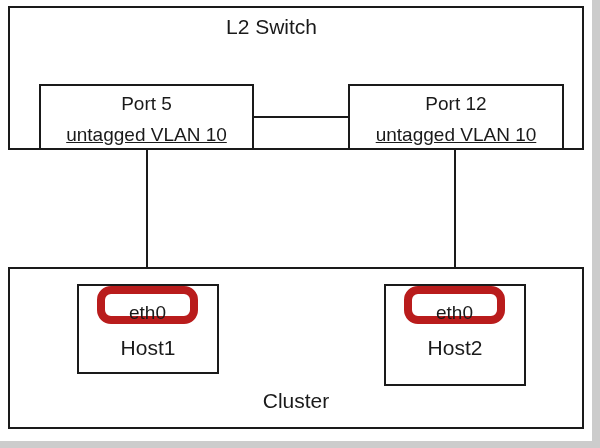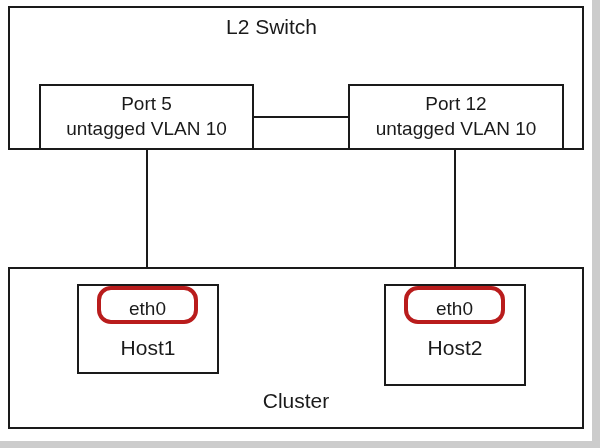--- a/index.html
+++ b/index.html
@@ -30,21 +30,21 @@
   
   .box {
     position: absolute;
     background: #ffffff;
     border: 2px solid #1a1a1a;
     box-sizing: border-box;
   }
   .rbox {
     position: absolute;
     background: #ffffff;
-    border: 4px solid #b91c1c;
+    border: 8px solid #b91c1c;
     border-radius: 14px;
     box-sizing: border-box;
   }
   .vline {
     position: absolute;
     width: 2px;
     background: #1a1a1a;
   }
   .hline {
     position: absolute;
@@ -81,21 +81,21 @@
   .port-text {
     position: absolute;
     left: 0; right: 0;
     text-align: center;
     color: #1a1a1a;
     font-size: 19px;
     line-height: 1.28;
     white-space: nowrap;
   }
   .port-text.l1 { top: 6px; }
-  .port-text.l2 { top: 31px; }
+  .port-text.l2 { top: 37px; text-decoration: underline; }
 
   #port-link {
     left: 253px; top: 116px;
     width: 96px;
   }
 
   #drop-left {
     left: 146px; top: 148px;
     height: 140px;
   }

